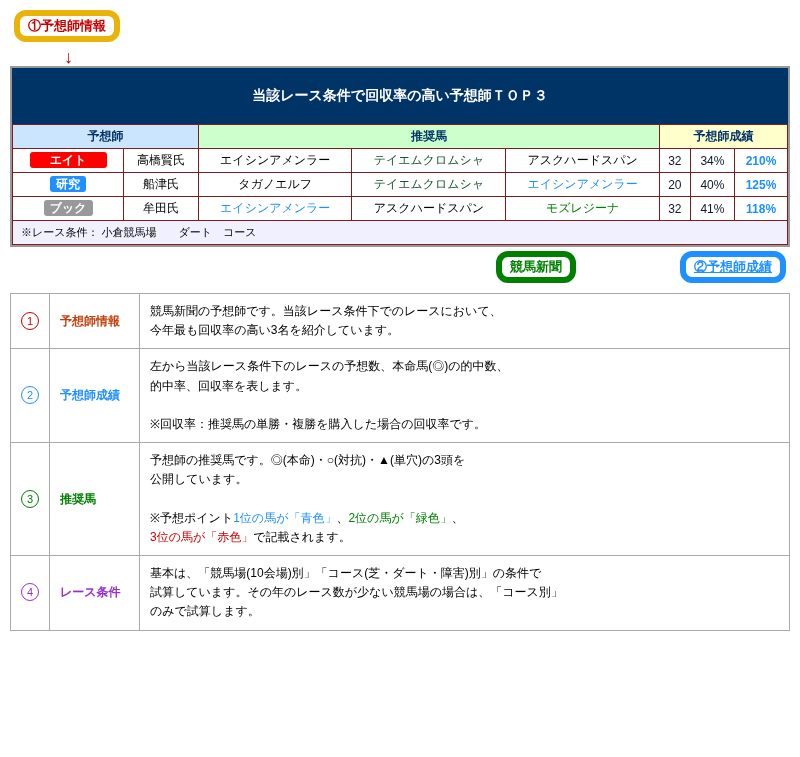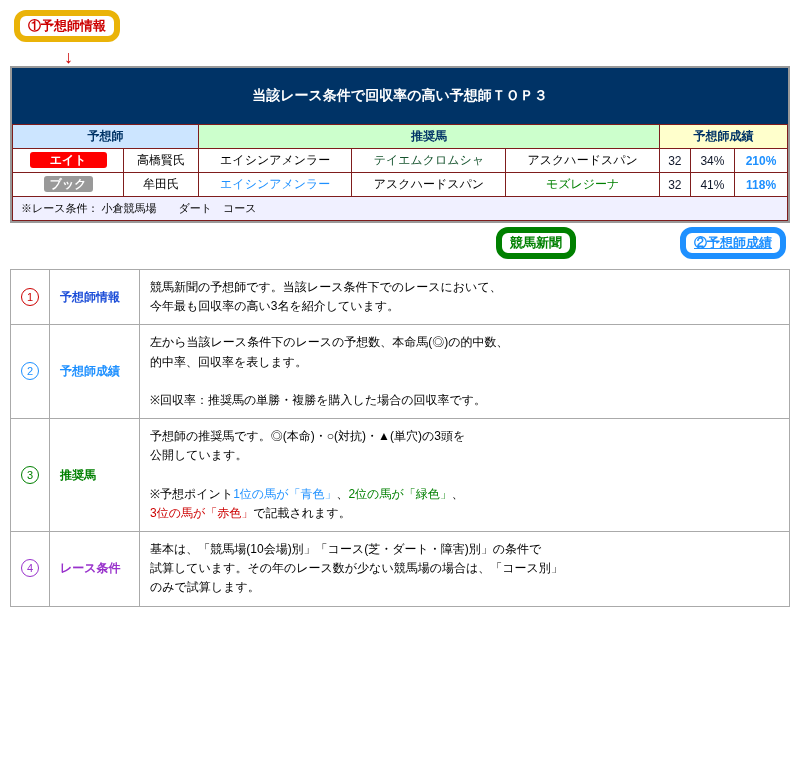--- a/index.html
+++ b/index.html
@@ -173,20 +173,30 @@
 
       <tr>
             <td><span class="badge-eito">エイト</span></td>
             <td>高橋賢氏</td>
             <td class="horse-default">エイシンアメンラー</td>
             <td class="horse-red">テイエムクロムシャ</td>
             <td class="horse-default">アスクハードスパン</td>
             <td class="num-black">32</td>
             <td class="num-black">34%</td>
             <td class="num-blue">210%</td>
+          </tr>
+          <tr>
+            <td><span class="badge-kenkyu">研究</span></td>
+            <td>船津氏</td>
+            <td class="horse-default">タガノエルフ</td>
+            <td class="horse-red">テイエムクロムシャ</td>
+            <td class="horse-blue">エイシンアメンラー</td>
+            <td class="num-black">20</td>
+            <td class="num-black">40%</td>
+            <td class="num-blue">125%</td>
           </tr>
           <tr>
             <td><span class="badge-book">ブック</span></td>
             <td>牟田氏</td>
             <td class="horse-blue">エイシンアメンラー</td>
             <td class="horse-default">アスクハードスパン</td>
             <td class="horse-green">モズレジーナ</td>
             <td class="num-black">32</td>
             <td class="num-black">41%</td>
             <td class="num-blue">118%</td>
@@ -206,21 +216,21 @@
   <div class="bottom-annotations">
     <span class="annotation-label annotation-label-green" style="margin-left: auto; margin-right: 100px;">競馬新聞</span>
     <span class="annotation-label annotation-label-blue">②予想師成績</span>
   </div>
 
   <table class="explanation-table">
     <tbody id="explanation-body">
 
     <tr>
           <td style="width: 35px; text-align: center; vertical-align: middle;"><span style="color:#cc0000; border: 1.5px solid #cc0000; border-radius:50%; display:inline-block; width:18px; height:18px; line-height:16px; text-align:center; font-size:11px;">1</span></td>
-          <td style="width: 90px; font-weight: bold; color: #1d4ed8; vertical-align: middle;">予想師情報</td>
+          <td style="width: 90px; font-weight: bold; color: #c2410c; vertical-align: middle;">予想師情報</td>
           <td>競馬新聞の予想師です。当該レース条件下でのレースにおいて、<br>今年最も回収率の高い3名を紹介しています。</td>
         </tr>
         <tr>
           <td style="width: 35px; text-align: center; vertical-align: middle;"><span style="color:#1E90FF; border: 1.5px solid #1E90FF; border-radius:50%; display:inline-block; width:18px; height:18px; line-height:16px; text-align:center; font-size:11px;">2</span></td>
           <td style="width: 90px; font-weight: bold; color: rgb(30, 144, 255); vertical-align: middle;">予想師成績</td>
           <td>左から当該レース条件下のレースの予想数、本命馬(◎)の的中数、<br>的中率、回収率を表します。<br><br>※回収率：推奨馬の単勝・複勝を購入した場合の回収率です。</td>
         </tr>
         <tr>
           <td style="width: 35px; text-align: center; vertical-align: middle;"><span style="color:#008000; border: 1.5px solid #008000; border-radius:50%; display:inline-block; width:18px; height:18px; line-height:16px; text-align:center; font-size:11px;">3</span></td>
           <td style="width: 90px; font-weight: bold; color: rgb(0, 128, 0); vertical-align: middle;">推奨馬</td>

